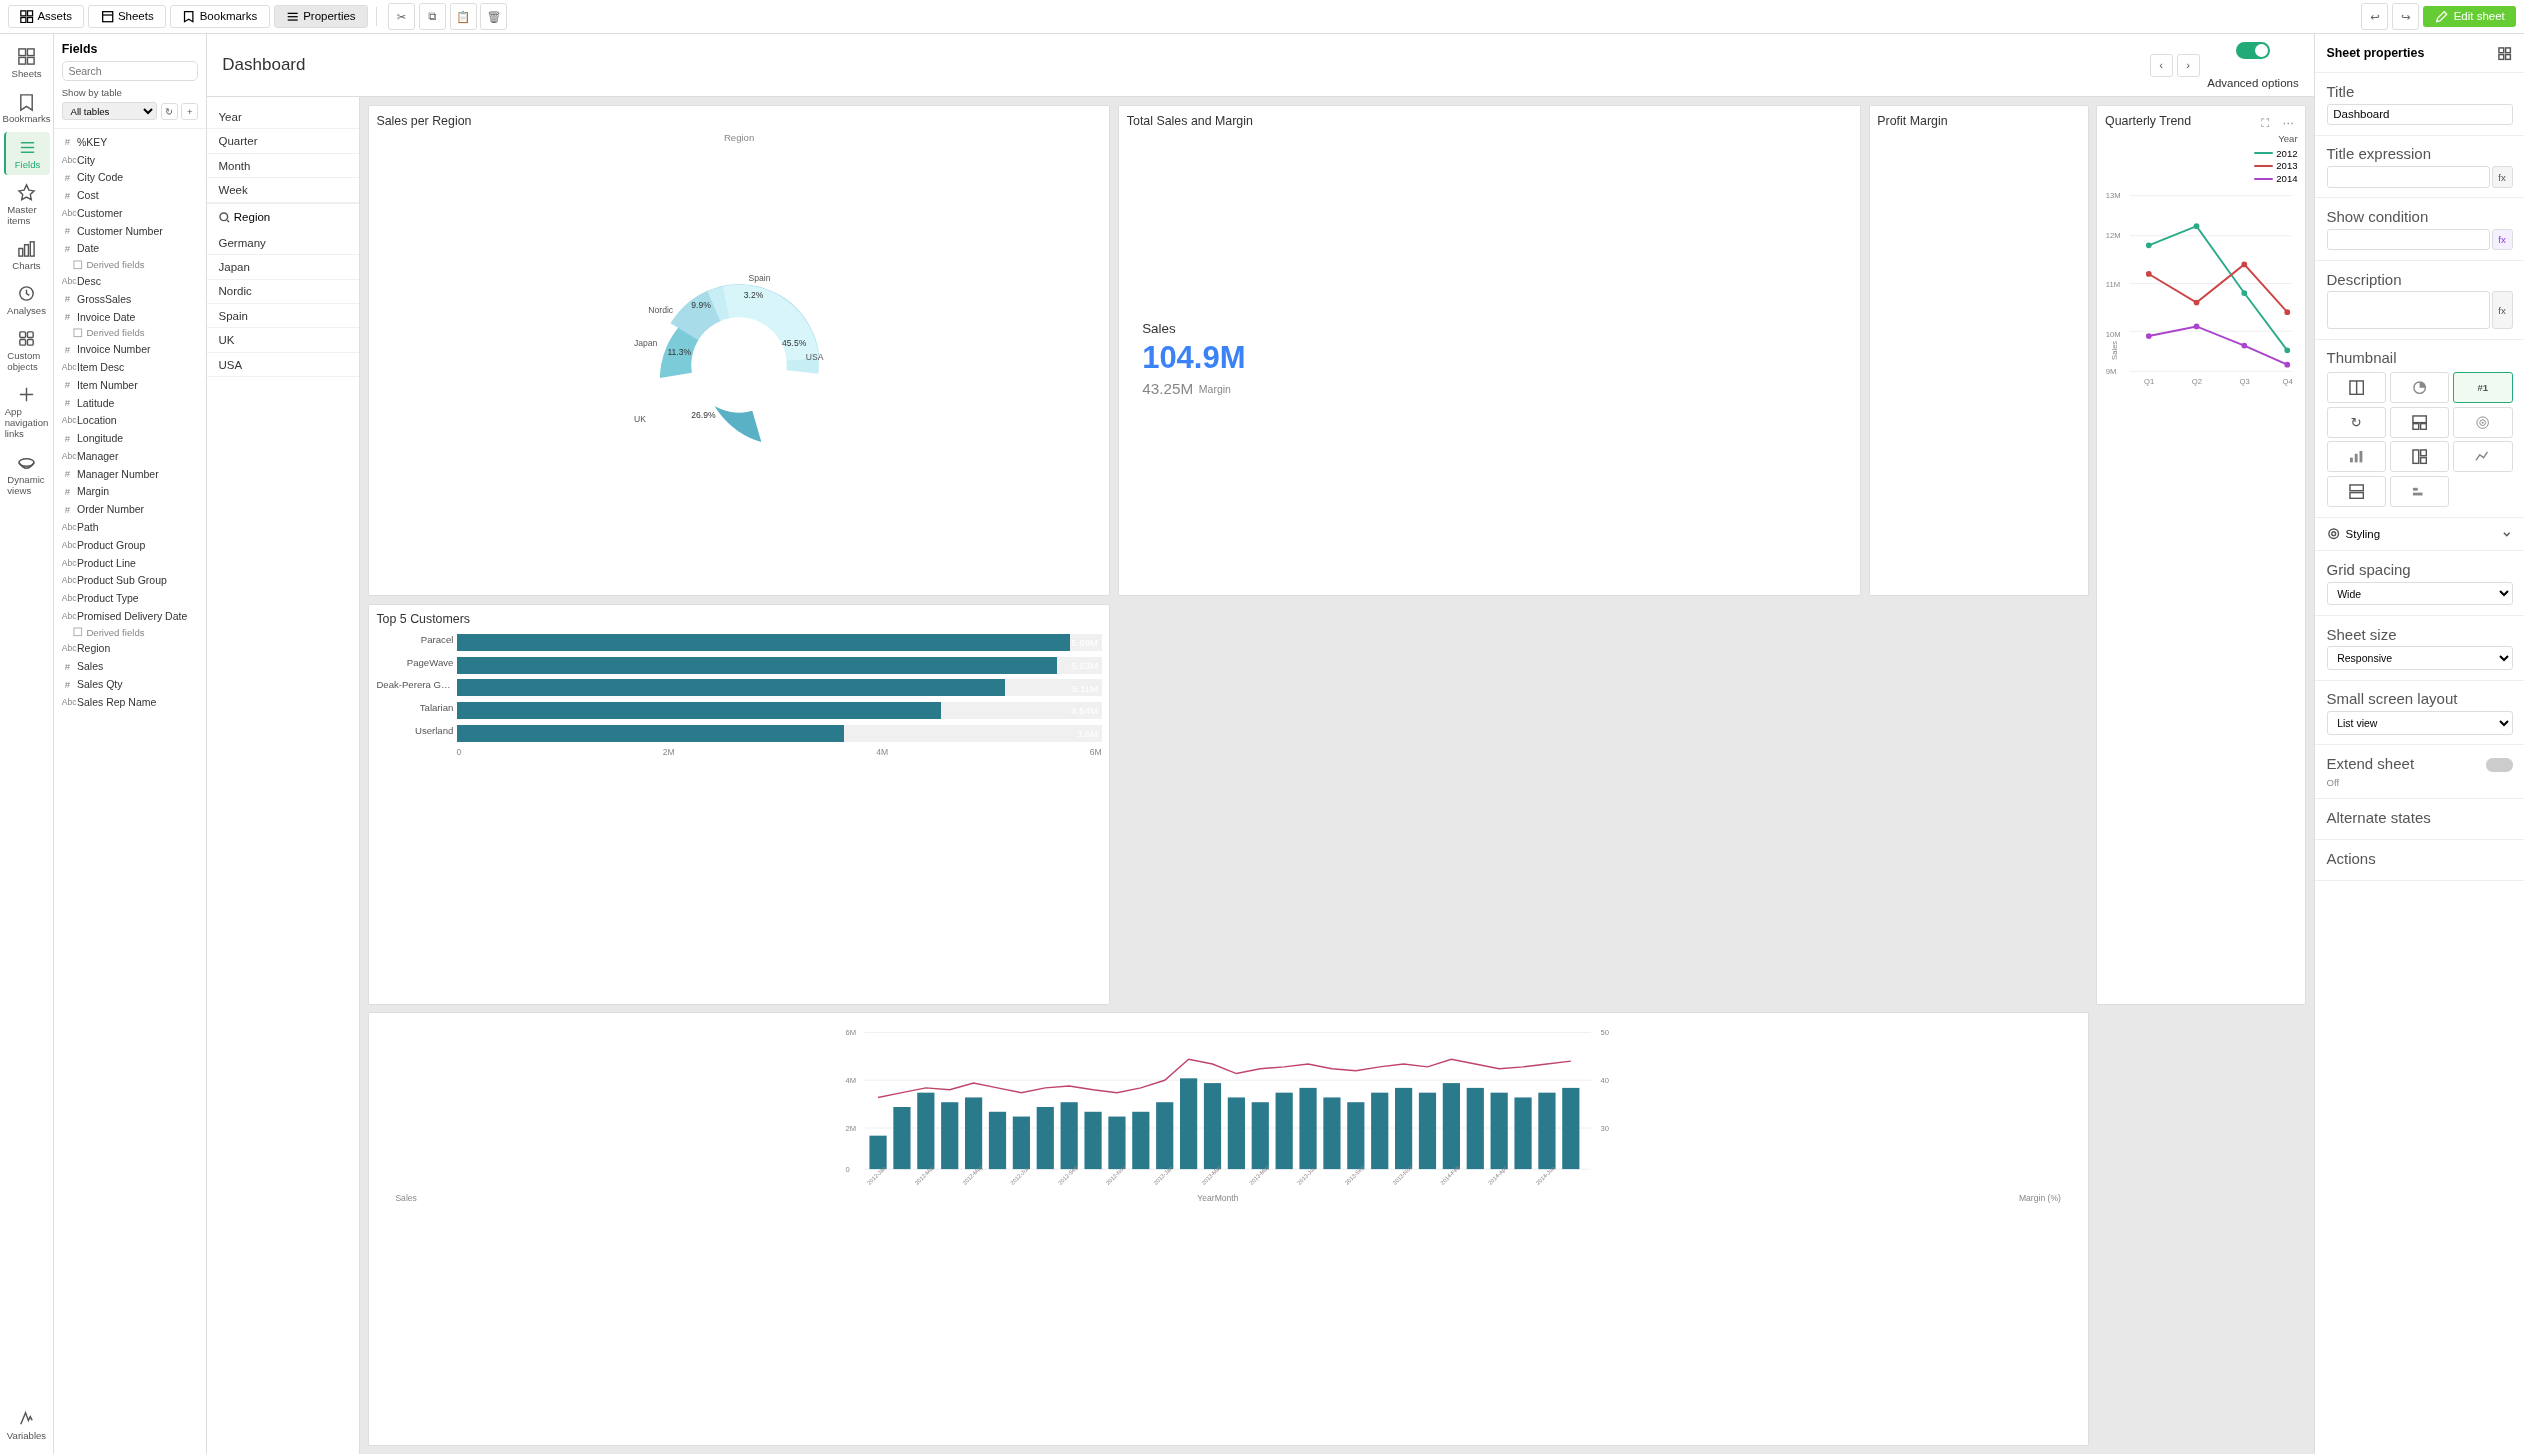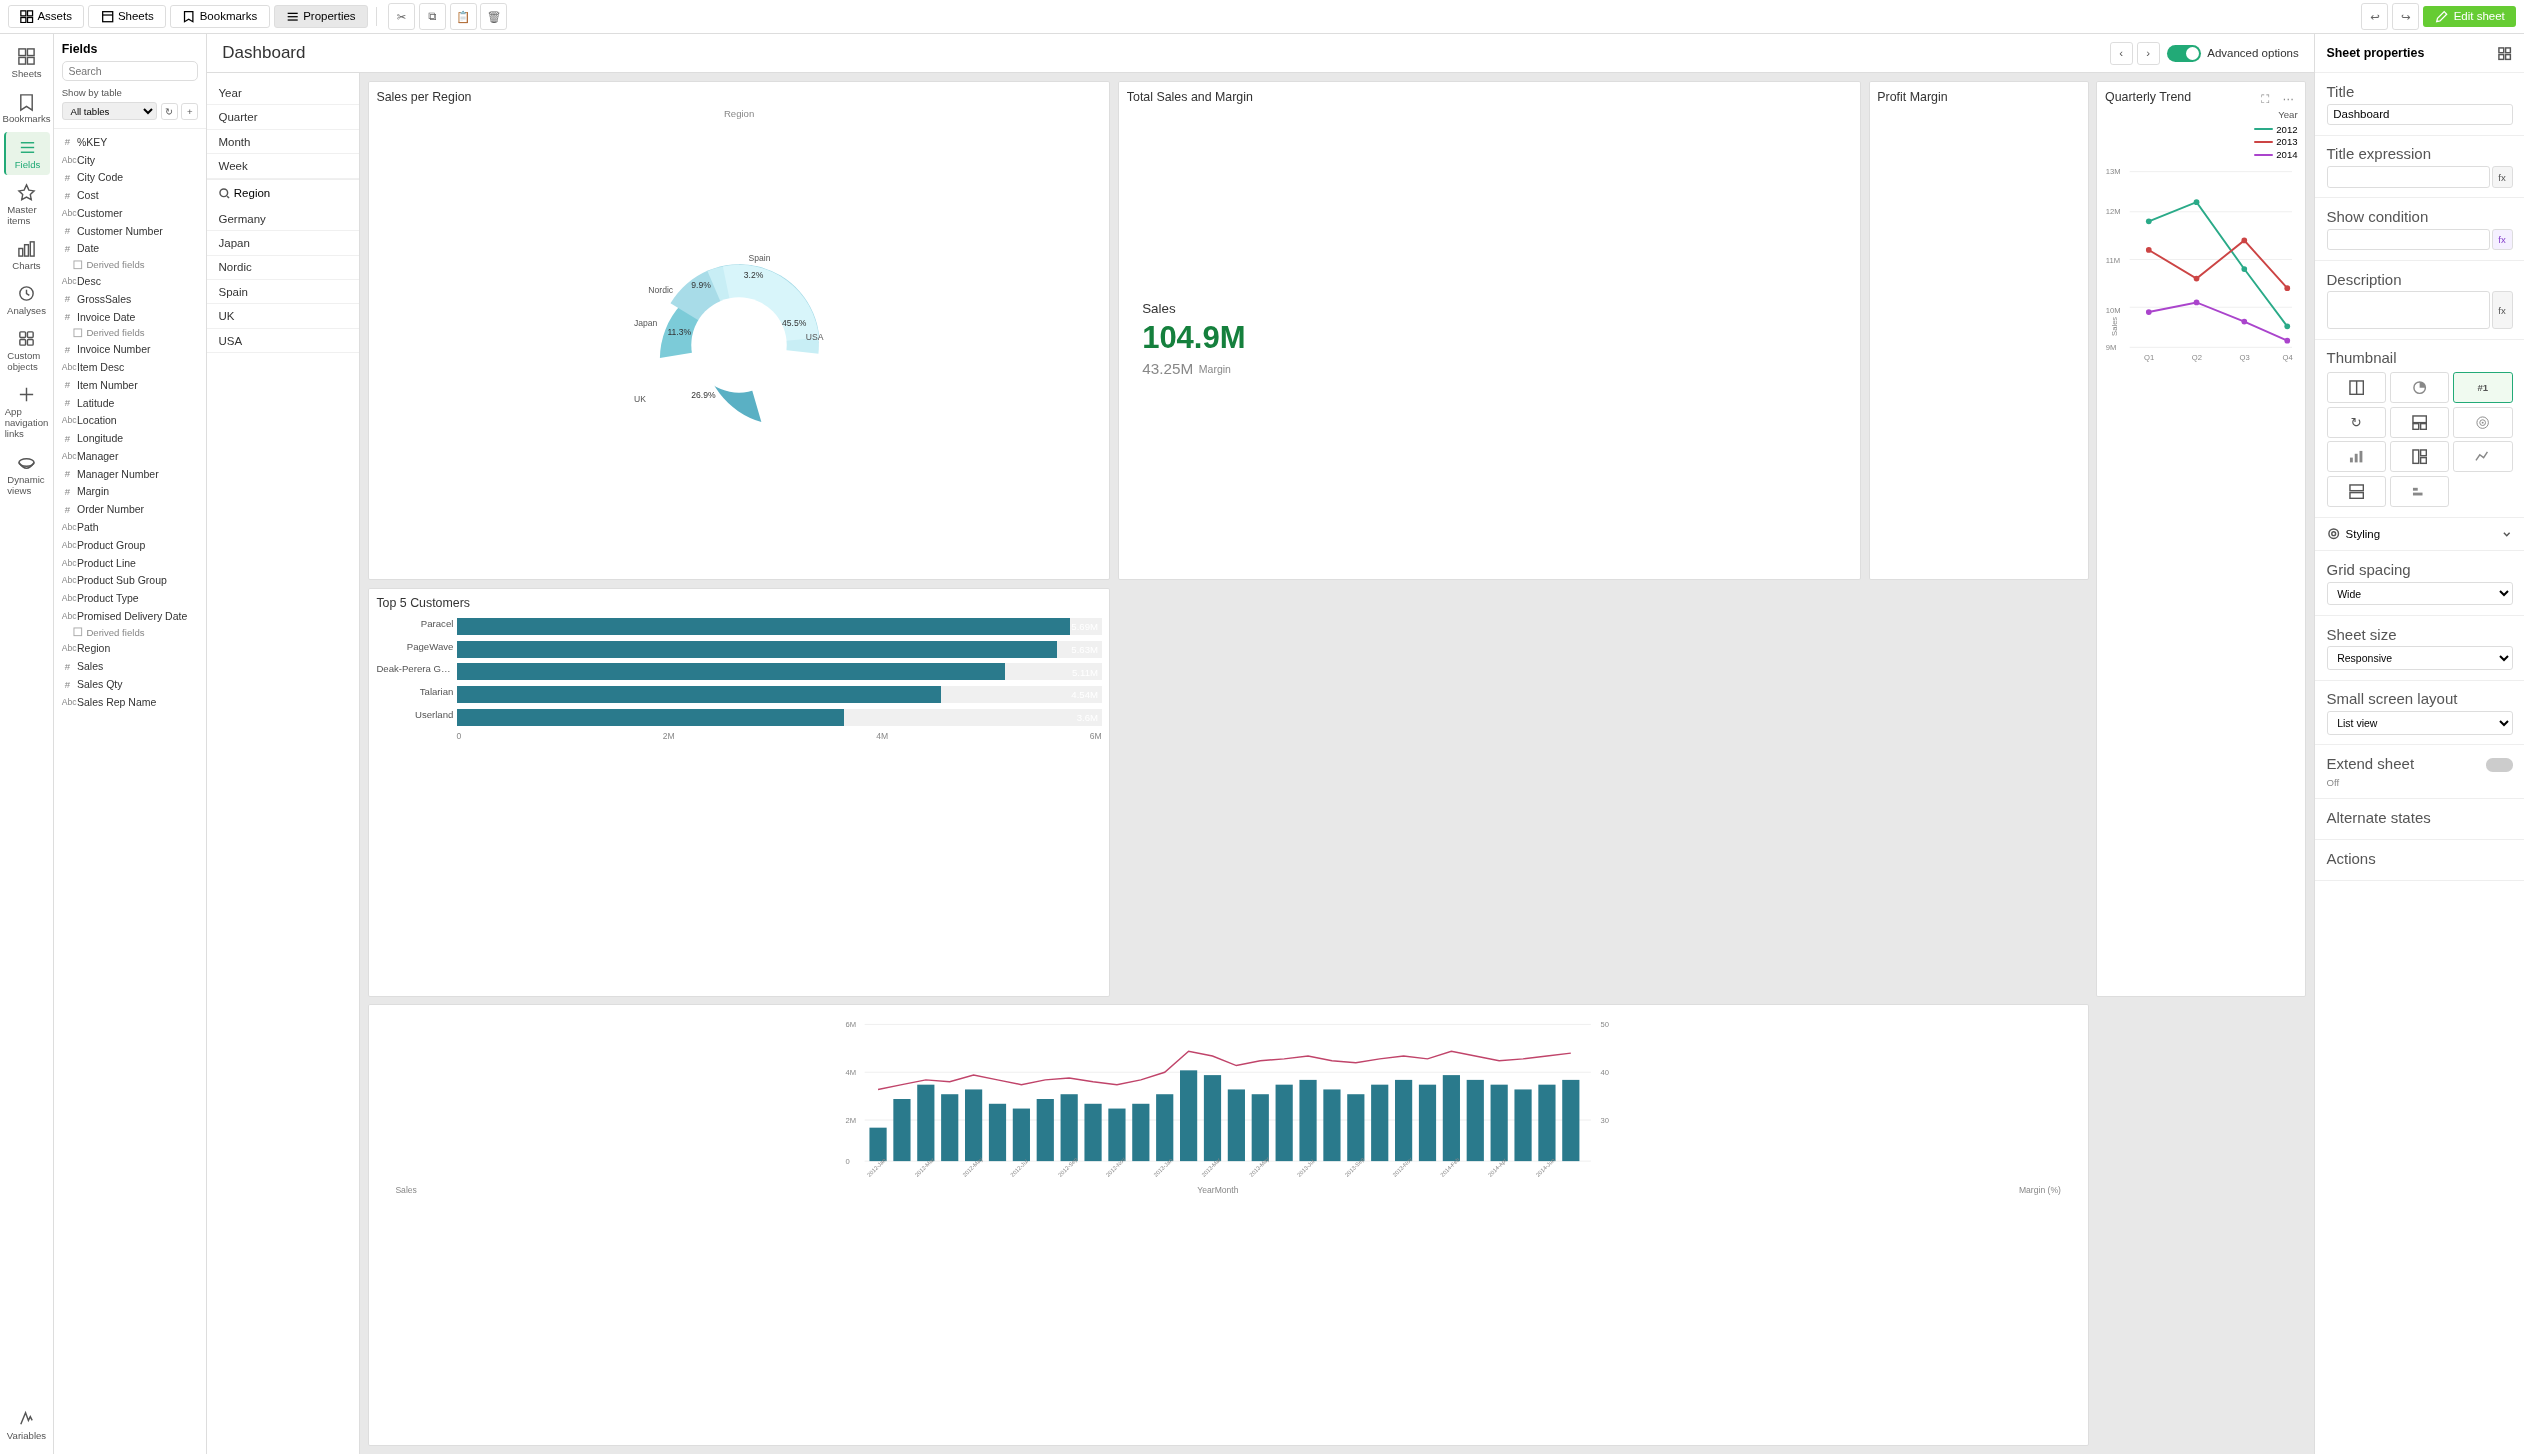--- a/index.html
+++ b/index.html
@@ -40,21 +40,21 @@
     .field-type { font-size: 9.6px; color: #888; width: 11.5px; text-align: center; }
     .field-name { flex: 1; }
     .derived-fields { padding: 1.9px 7.7px 1.9px 19px; font-size: 9.6px; color: #888; display: flex; align-items: center; gap: 3.8px; }
 
     
     .dashboard-area { flex: 1; display: flex; flex-direction: column; overflow: hidden; background: #f5f5f5; }
     .dashboard-header { display: flex; align-items: center; background: #fff; border-bottom: 1px solid #ddd; padding: 7.7px 15.3px; gap: 7.7px; }
     .dashboard-title { font-size: 17px; font-weight: 400; color: #333; flex: 1; }
     .dashboard-nav { display: flex; gap: 3.8px; }
     .nav-btn { width: 23px; height: 23px; border: 1px solid #ddd; border-radius: 2.9px; display: flex; align-items: center; justify-content: center; cursor: pointer; background: #fff; color: #555; }
-    .advanced-options { display: flex; align-items: center; gap: 6px; font-size: 11.5px; color: #333; }
+    .advanced-options { display: flex; align-items: center; gap: 18px; font-size: 11.5px; color: #333; flex-direction: column; }
     .toggle-switch { width: 34px; height: 17px; background: #2a7; border-radius: 8.6px; position: relative; cursor: pointer; }
     .toggle-switch::after { content: ''; position: absolute; width: 13.4px; height: 13.4px; background: #fff; border-radius: 50%; top: 1.9px; right: 1.9px; transition: right 0.2s; }
 
     
     .dashboard-content { flex: 1; overflow: auto; display: flex; gap: 0; }
 
     
     .filter-panel { width: 153px; background: #fff; border-right: 1px solid #ddd; display: flex; flex-direction: column; }
     .filter-list { padding: 7.7px 0; }
     .filter-item { padding: 5.7px 11.5px; font-size: 11.5px; color: #333; cursor: pointer; border-bottom: 1px solid #f0f0f0; }
@@ -508,21 +508,21 @@
                 <span>4M</span>
                 <span>6M</span>
             </div>
           </div>
         </div>
 
         <div class="chart-card" style="grid-row:1; grid-column:2;">
           <div class="chart-title">Total Sales and Margin</div>
           <div style="flex:1; display:flex; flex-direction:column; justify-content:center; padding:19px 15.3px;">
             <div style="font-size:13.4px; color:#333; margin-bottom:3.8px;">Sales</div>
-            <div style="font-size:31px; font-weight:700; color:#15803d;">104.9M</div>
+            <div style="font-size:31px; font-weight:700; color:#3b82f6;">104.9M</div>
             <div style="display:flex; align-items:center; gap:5.7px; margin-top:3.8px;">
               <span style="font-size:15.3px; color:#888;">43.25M</span>
               <span style="font-size:10.5px; color:#888;">Margin</span>
             </div>
           </div>
         </div>
 
         <div class="chart-card" style="grid-row:1; grid-column:3;">
           <div class="chart-title">Profit Margin</div>
         </div>

